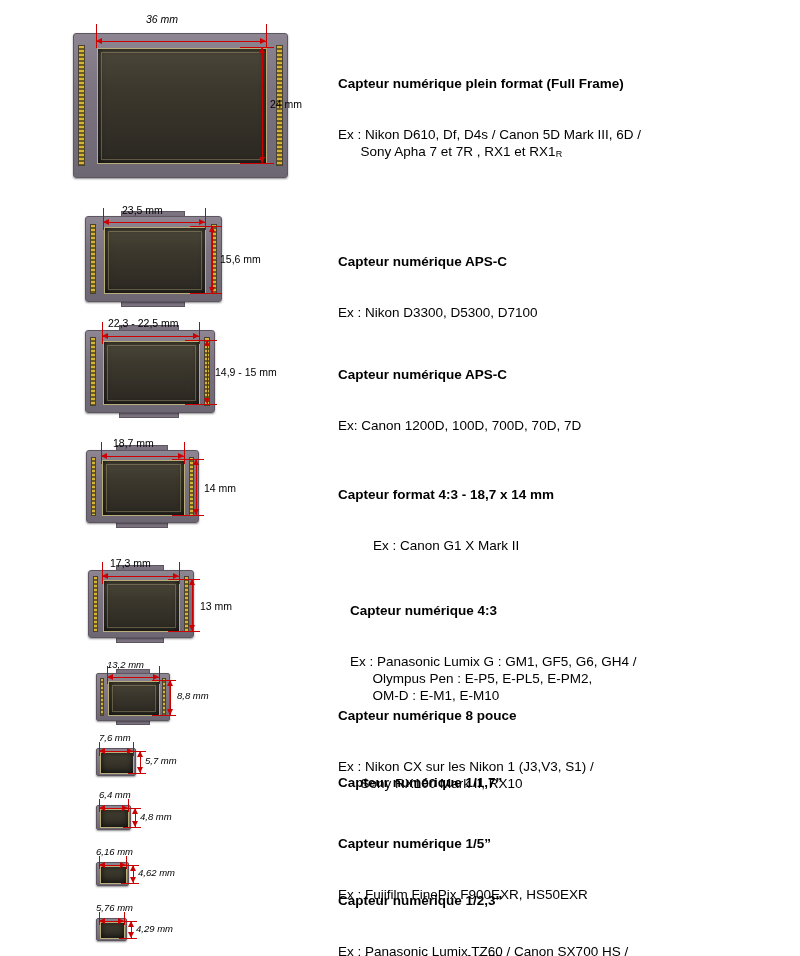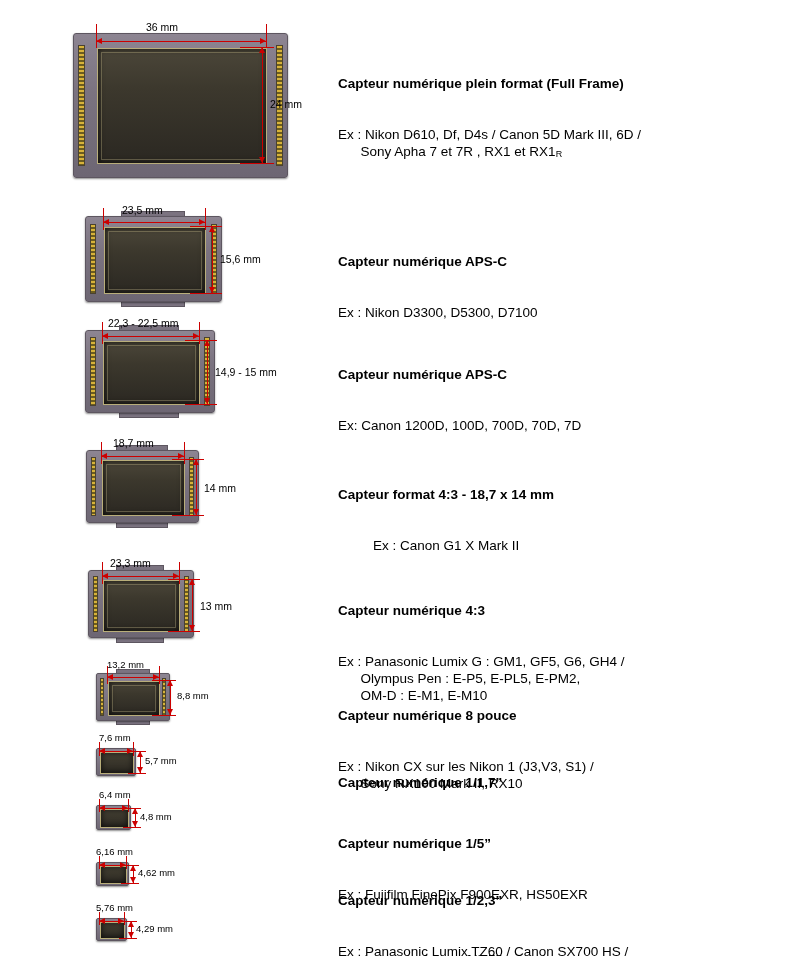--- a/index.html
+++ b/index.html
@@ -111,21 +111,21 @@
   .tick.vert { width: 1px; }
   .tick.horz { height: 1px; }
 
   .dim-label {
     position: absolute;
     font-size: 10.5px;
     color: #000;
     white-space: nowrap;
     line-height: 1;
   }
-  .dim-label.sm { font-size: 9.5px; }
+  .dim-label.sm { font-size: 9.5px; font-style: italic; }
 
   
   .caption {
     position: absolute;
     left: 338px;
     font-size: 13.5px;
     line-height: 17px;
     white-space: pre;
   }
   .caption .title {
@@ -149,21 +149,21 @@
     <div class="strip left"></div>
     <div class="strip right"></div>
     <div class="active-area" style="left:23px; top:14px; width:170px; height:116px;">
       <div class="active-inner"></div>
     </div>
   </div>
 </div>
 <div class="tick vert" style="left:96px; top:24px; height:24px;"></div>
 <div class="tick vert" style="left:266px; top:24px; height:24px;"></div>
 <div class="dim-h" style="left:96px; top:41px; width:170px;"></div>
-<div class="dim-label" style="left:146px; top:22px;">36 mm</div>
+<div class="dim-label" style="left:146px; top:14px;font-style:italic;">36 mm</div>
 <div class="tick horz" style="left:240px; top:47px; width:34px;"></div>
 <div class="tick horz" style="left:240px; top:163px; width:34px;"></div>
 <div class="dim-v" style="left:262px; top:47px; height:116px;"></div>
 <div class="dim-label" style="left:270px; top:99px;">24 mm</div>
 
 <div class="caption" style="top:41px;">
   <div class="title">Capteur numérique plein format (Full Frame)</div>
   <div class="ex"><span>Ex : Nikon D610, Df, D4s / Canon 5D Mark III, 6D /
       Sony Apha 7 et 7R , RX1 et RX1</span><span class="sub">R</span></div>
 </div>
@@ -250,27 +250,27 @@
     <div class="strip left" style="width:5px;"></div>
     <div class="strip right" style="width:5px;"></div>
     <div class="active-area" style="left:14px; top:9px; width:77px; height:52px;">
       <div class="active-inner"></div>
     </div>
   </div>
 </div>
 <div class="tick vert" style="left:102px; top:562px; height:22px;"></div>
 <div class="tick vert" style="left:179px; top:562px; height:22px;"></div>
 <div class="dim-h" style="left:102px; top:576px; width:77px;"></div>
-<div class="dim-label" style="left:110px; top:558px;">23,3 mm</div>
+<div class="dim-label" style="left:110px; top:558px;">17,3 mm</div>
 <div class="tick horz" style="left:168px; top:579px; width:32px;"></div>
 <div class="tick horz" style="left:168px; top:631px; width:32px;"></div>
 <div class="dim-v" style="left:192px; top:579px; height:52px;"></div>
 <div class="dim-label" style="left:200px; top:601px;">13 mm</div>
 
-<div class="caption" style="top:568px;">
+<div class="caption" style="top:568px;margin-left:12px;">
   <div class="title">Capteur numérique 4:3</div>
   <div class="ex">Ex : Panasonic Lumix G : GM1, GF5, G6, GH4 /
       Olympus Pen : E-P5, E-PL5, E-PM2,
       OM-D : E-M1, E-M10</div>
 </div>
 
 <div class="sensor-wrap" style="left:96px; top:673px; width:74px; height:48px;">
   <div class="tab" style="left:20px; top:-4px; width:34px; height:5px;"></div>
   <div class="tab" style="left:20px; bottom:-4px; width:34px; height:5px;"></div>
   <div class="sensor-body small" style="left:0; top:0; width:74px; height:48px;">

